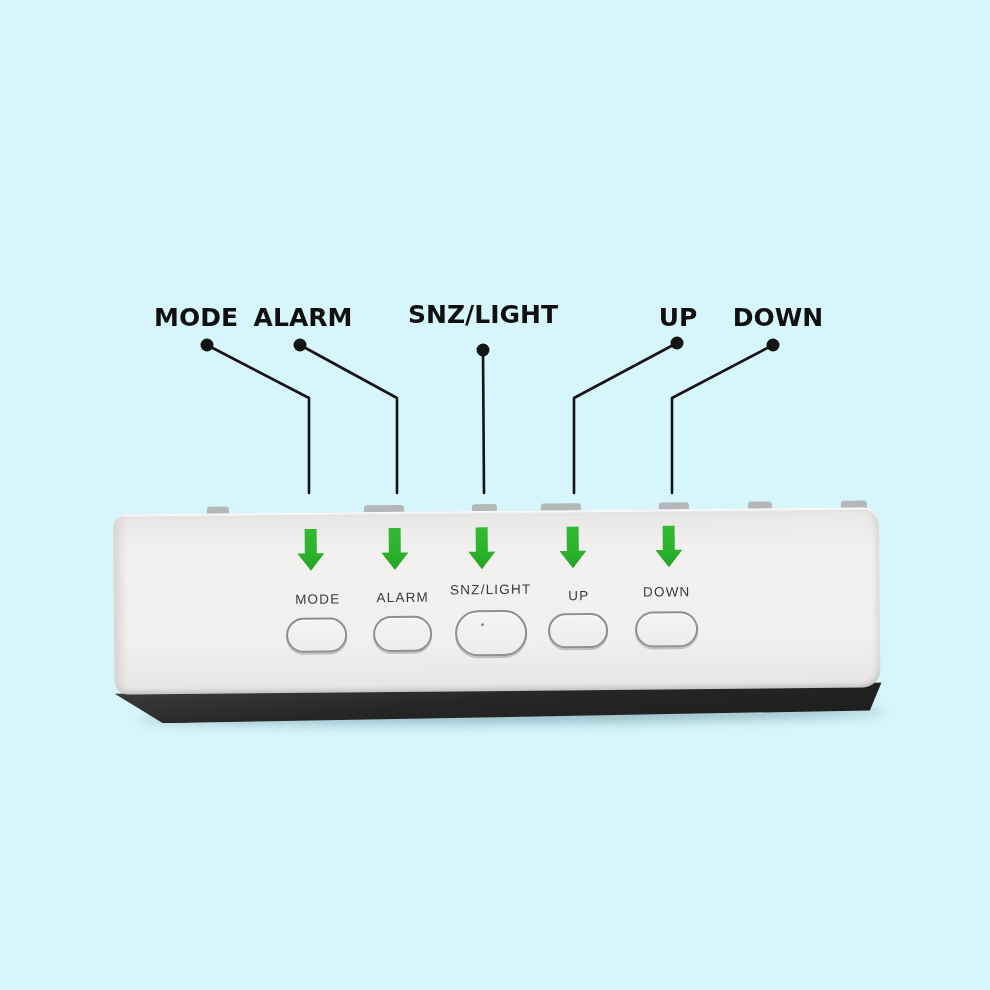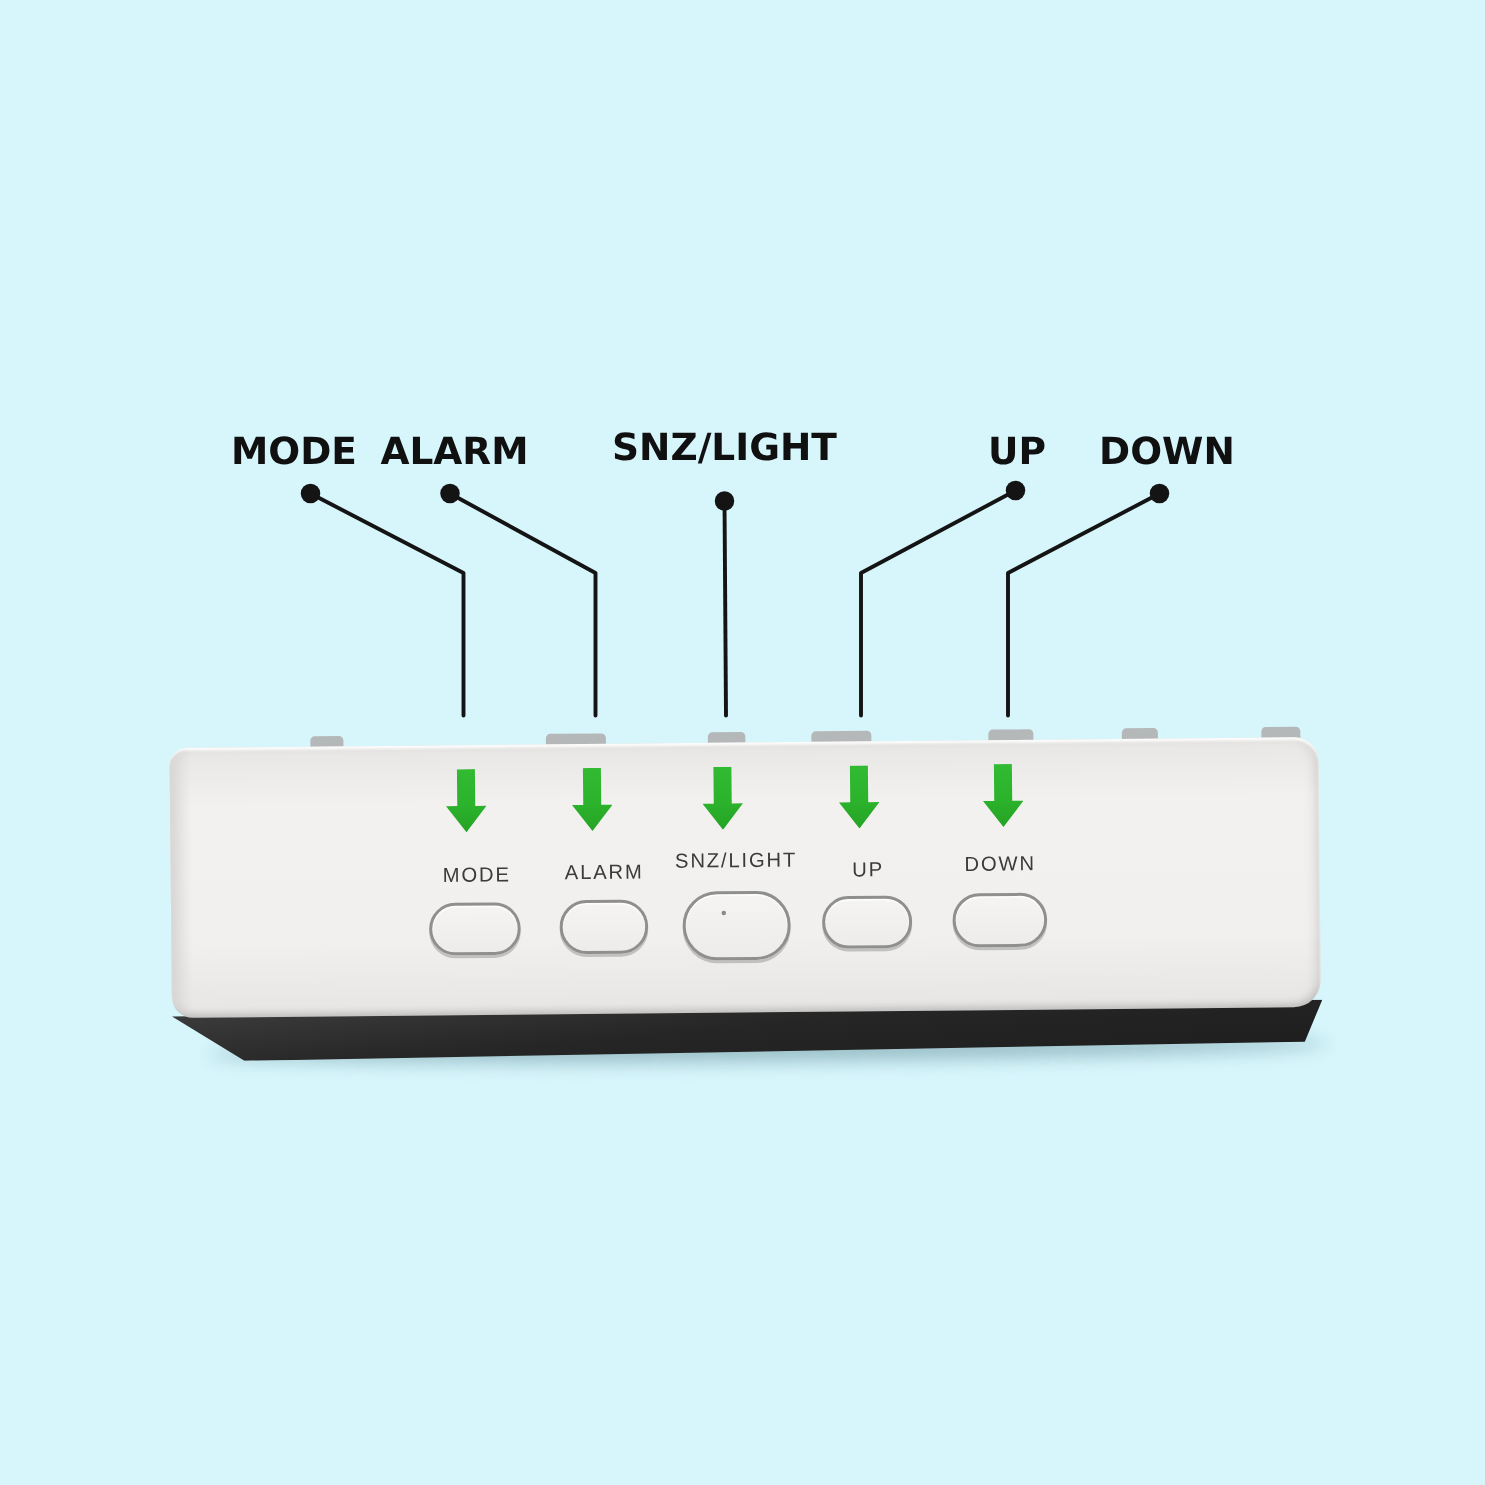--- a/index.html
+++ b/index.html
@@ -14,21 +14,21 @@
   }
   *{margin:0;padding:0;box-sizing:border-box;}
   html,body{width:990px;height:990px;}
   body{
     position:relative;
     width:990px;height:990px;
     background:var(--background);
     overflow:hidden;
     font-family:"Liberation Sans", sans-serif;
   }
-  .stage{position:absolute;left:0;top:0;width:990px;height:752px;}
+  .stage{position:absolute;left:0;top:16px;width:990px;height:752px;}
 
   
   .callout-label{
     position:absolute;
     transform:translate(-50%,-50%);
     font-family:"DejaVu Sans", sans-serif;
     font-weight:700;
     font-size:25px;
     letter-spacing:0px;
     color:var(--callout-text);

